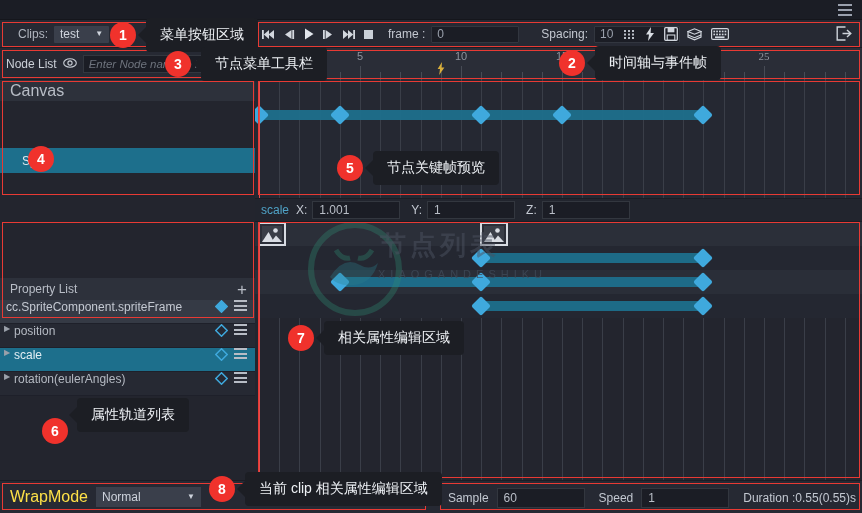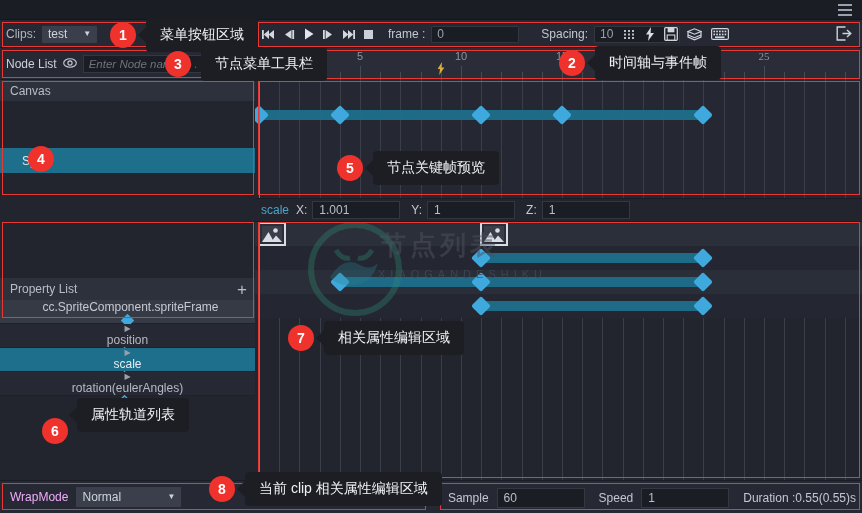--- a/index.html
+++ b/index.html
@@ -39,21 +39,21 @@
   }
   .hamburger i { display:block; height:2px; background:#9aa0ad; }
 
   
   .row1 {
     position:absolute; left:0; top:20px; width:862px; height:28px;
     background:#262933;
     border-bottom:1px solid #1b1d25;
   }
   .clips {
-    position:absolute; left:6px; top:0; height:28px;
+    position:absolute; left:18px; top:0; height:28px;
     display:flex; align-items:center; gap:6px;
   }
   .clips .lbl { color:#b0b5bf; font-size:12px; }
   .clipsel {
     display:flex; align-items:center; gap:16px;
     background:#3a3f4b; color:#cfd4dd;
     height:17px; padding:0 6px; font-size:12px;
     border-radius:1px;
   }
   .caret { font-size:8px; line-height:1; }
@@ -108,43 +108,42 @@
   .ruler .lab { position:absolute; top:2px; color:#8f949e; font-size:11px; transform:translateX(-50%); }
   .evt { position:absolute; bottom:2px; transform:translateX(-50%); }
 
   
   .leftpanel {
     position:absolute; left:0; top:80px; width:255px; height:400px;
     background:#23252e;
   }
   .tree-hdr {
     height:21px; background:#2d313b; color:#b8bdc6;
-    display:flex; align-items:center; padding-left:10px; font-size:12px;
+    display:flex; align-items:center; padding-left:10px; font-size:16px;
   }
   .tree-item {
     height:25px; display:flex; align-items:center; padding-left:22px;
     color:#aeb3bc; font-size:12px;
   }
   .tree-item.sel { background:#1d6f8c; color:#dfeaf0;margin-top:47px; }
   .nodearea { height:105px; background:#23252e; }
 
   .proplist-hdr {
     position:absolute; left:0; top:198px; width:255px; height:22px;
     background:#2d313b; color:#b8bdc6;
     display:flex; align-items:center; justify-content:space-between;
     padding: 0 8px 0 10px; font-size:12px;
   }
   .plus { font-size:17px; color:#b8bdc6; line-height:1; }
 
   .proprow {
     position:absolute; left:0; width:255px; height:24px;
-    display:flex; align-items:center;
+    display:flex; 
     font-size:12px; color:#b4b9c2;
     border-bottom:1px solid #1e202a;
-    flex-direction:column;
   }
   .proprow .arrow { width:14px; text-align:center; font-size:8px; color:#9aa0aa; }
   .proprow .nm { flex:1; }
   .proprow.comp { background:#353a45; padding-left:6px; color:#c4c9d2; }
   .proprow.normal { background:#262933; }
   .proprow.active { background:#1d6f8c; color:#e2eef4; }
   .dia { width:13px; height:13px; margin-right:6px; }
   .listicon { width:13px; height:11px; margin-right:8px; display:flex; flex-direction:column; justify-content:space-between; }
   .listicon i { display:block; height:2px; background:#b7bcc5; }
 
@@ -217,21 +216,21 @@
   }
 
   
   .bottom {
     position:absolute; left:0; bottom:0; width:862px; height:33px;
     background:#262933;
     border-top:1px solid #1b1d25;
     display:flex; align-items:center;
   }
   .wrapmode { display:flex; align-items:center; gap:8px; padding-left:10px; }
-  .wm-lbl { color:#f0abfc; font-size:12px; }
+  .wm-lbl { color:#fde047; font-size:16px; }
   .wm-sel {
     background:#3a3f4b; color:#ced3dc; height:20px; width:105px;
     display:flex; align-items:center; justify-content:space-between;
     padding:0 6px; font-size:12px;
   }
   .bottomright {
     position:absolute; right:6px; top:0; height:33px;
     display:flex; align-items:center; gap:0;
   }
   .bfield {

